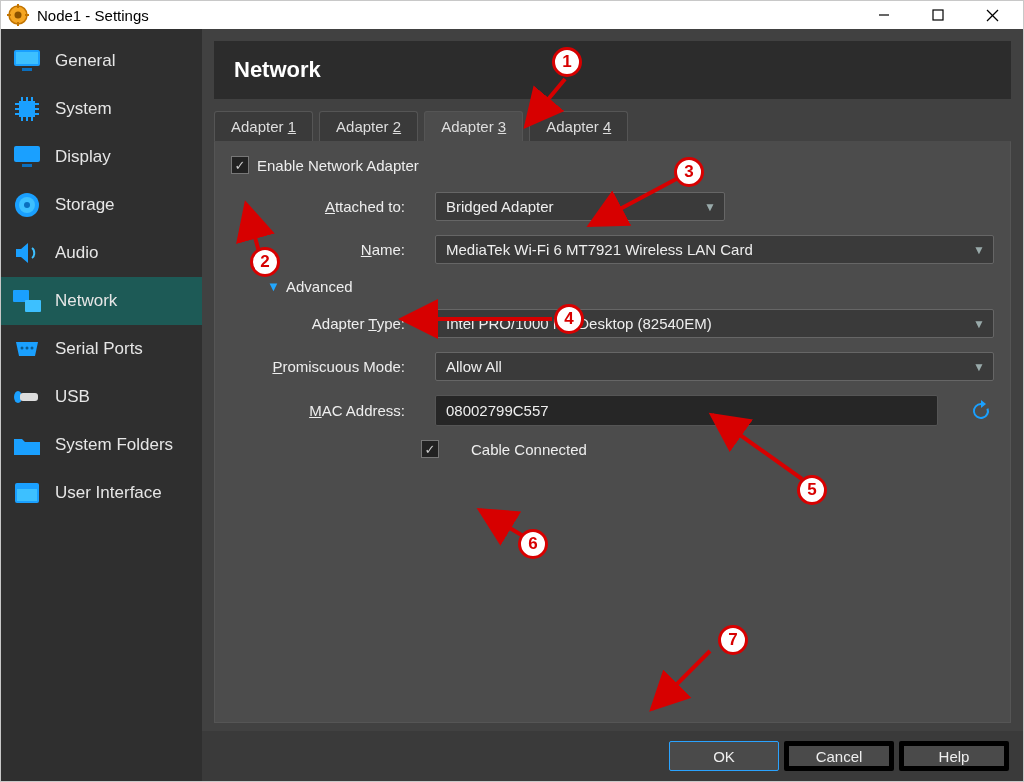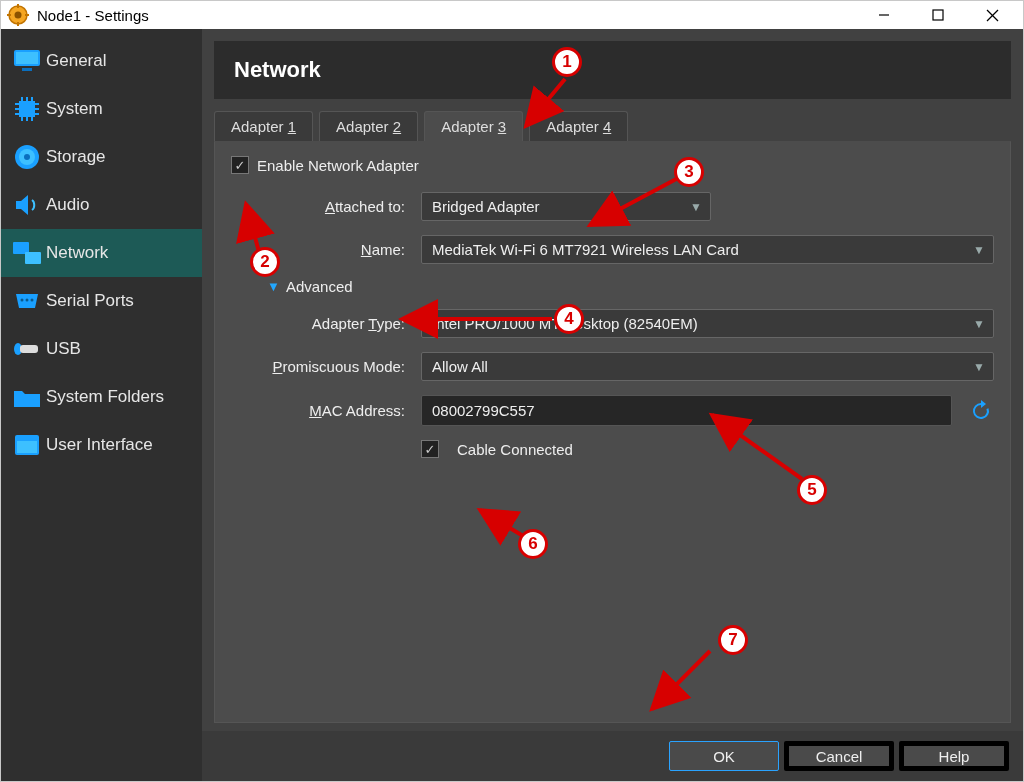--- a/index.html
+++ b/index.html
@@ -8,32 +8,32 @@
   
   .titlebar { height: 28px; background: #ffffff; display: flex; align-items: center; padding: 0 4px 0 6px; color: #000; font-size: 15px; }
   .titlebar .icon-wrap { margin-right: 8px; display: flex; align-items: center; }
   .titlebar .spacer { flex: 1; }
   .winbtn { width: 54px; height: 40px; display: flex; align-items: center; justify-content: center; color: #000; }
   .winbtn svg { display: block; }
   
   .body { flex: 1; display: flex; background: #2b2b2b; }
   
   .sidebar { width: 201px; background: #2f2f2f; color: #e6e6e6; padding-top: 8px; }
-  .sidebar .item { display: flex; align-items: center; height: 48px; padding: 0 10px; gap: 3px; font-size: 17px; cursor: pointer; }
+  .sidebar .item { display: flex; align-items: center; height: 48px; padding: 0 10px; gap: 12px; font-size: 17px; cursor: pointer; }
   .sidebar .item.selected { background: #1d5a56; }
   .sidebar .item .ico { width: 32px; height: 32px; display: flex; align-items: center; justify-content: center; }
   
   .main { flex: 1; display: flex; flex-direction: column; background: #414141; position: relative; }
   .header { background: #2c2c2c; color: #fff; font-size: 22px; font-weight: 700; padding: 16px 20px; margin: 12px 12px 0 12px; }
   .tabs { display: flex; gap: 6px; padding: 12px 0 0 12px; }
   .tab { background: #3a3a3a; color: #ddd; border: 1px solid #555; border-bottom: none; padding: 6px 16px; font-size: 15px; cursor: pointer; border-radius: 3px 3px 0 0; }
   .tab .ul { text-decoration: underline; }
   .tab.active { background: #4c4c4c; }
   .panel { flex: 1; margin: 0 12px 8px 12px; background: #4c4c4c; border: 1px solid #555; border-top: 1px solid #4c4c4c; padding: 14px 16px 14px 16px; color: #eee; font-size: 15px; position: relative; }
-  .row { display: flex; align-items: center; margin-bottom: 14px; gap: 10px; }
+  .row { display: flex; align-items: center; margin-bottom: 14px; gap: 24px; }
   .row .label { width: 180px; text-align: right; padding-right: 6px; }
   .row .label .ul { text-decoration: underline; }
   .chk { width: 18px; height: 18px; background: #222; border: 1px solid #777; display: inline-flex; align-items: center; justify-content: center; color: #ccc; font-size: 13px; margin-right: 8px; }
   .select { flex: 0 0 auto; background: #3a3a3a; border: 1px solid #666; color: #eee; padding: 5px 30px 5px 10px; position: relative; min-width: 240px; border-radius: 2px; }
   .select.full { flex: 1; }
   .select .caret { position: absolute; right: 8px; top: 50%; transform: translateY(-50%); color: #9aa; font-size: 12px; }
   .input { flex: 1; background: #262626; border: 1px solid #555; color: #eee; padding: 6px 10px; border-radius: 2px; }
   .refresh { width: 26px; height: 26px; margin-left: 6px; display: flex; align-items: center; justify-content: center; }
   .advanced-toggle { display: flex; align-items: center; gap: 6px; margin: 6px 0 14px 36px; cursor: pointer; }
   .advanced-toggle .tri { color: #22a7ff; font-size: 13px; }
@@ -114,20 +114,29 @@
                 <line x1="22" y1="9" x2="26" y2="9"></line>
                 <line x1="22" y1="14" x2="26" y2="14"></line>
                 <line x1="22" y1="19" x2="26" y2="19"></line>
               </g>
             </svg>
           </span>
         <span>System</span>
       </div>
       <div class="item">
         <span class="ico">
+            <svg width="30" height="26">
+              <rect x="2" y="2" width="26" height="16" rx="2" fill="#1aa0ff"></rect>
+              <rect x="10" y="20" width="10" height="3" fill="#0a6fbf"></rect>
+            </svg>
+          </span>
+        <span>Display</span>
+      </div>
+      <div class="item">
+        <span class="ico">
             <svg width="28" height="28">
               <circle cx="14" cy="14" r="12" fill="#1aa0ff"></circle>
               <circle cx="14" cy="14" r="8" fill="#3dc0ff"></circle>
               <circle cx="14" cy="14" r="3" fill="#0a6fbf"></circle>
             </svg>
           </span>
         <span>Storage</span>
       </div>
       <div class="item">
         <span class="ico">

